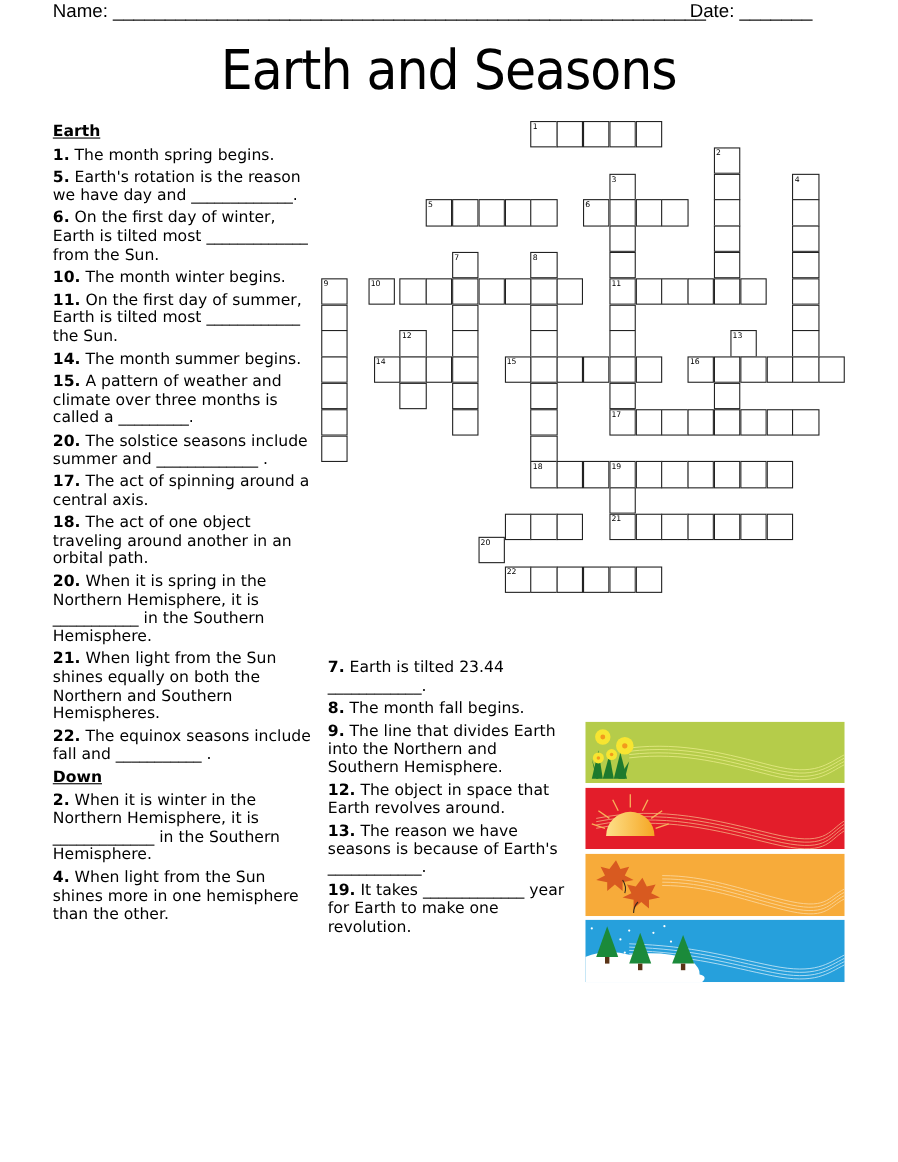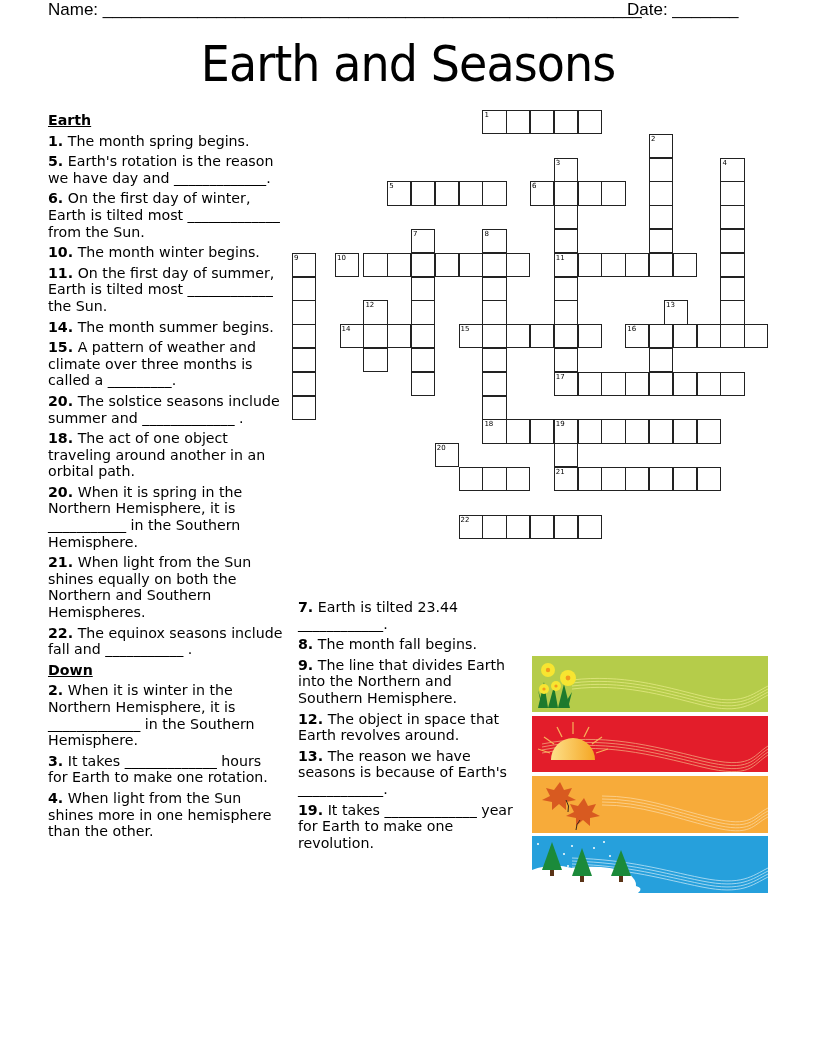--- a/index.html
+++ b/index.html
@@ -35,29 +35,29 @@
   <div class="section-head">Earth</div>
   <div id="across-list">
       <div class="clue"><span class="clue-num">1.</span><span> The month spring begins.</span></div>
       <div class="clue"><span class="clue-num">5.</span><span> Earth's rotation is the reason we have day and _____________.</span></div>
       <div class="clue"><span class="clue-num">6.</span><span> On the first day of winter, Earth is tilted most _____________ from the Sun.</span></div>
       <div class="clue"><span class="clue-num">10.</span><span> The month winter begins.</span></div>
       <div class="clue"><span class="clue-num">11.</span><span> On the first day of summer, Earth is tilted most ____________ the Sun.</span></div>
       <div class="clue"><span class="clue-num">14.</span><span> The month summer begins.</span></div>
       <div class="clue"><span class="clue-num">15.</span><span> A pattern of weather and climate over three months is called a _________.</span></div>
       <div class="clue"><span class="clue-num">20.</span><span> The solstice seasons include summer and _____________ .</span></div>
+      <div class="clue"><span class="clue-num">17.</span><span> The act of spinning around a central axis.</span></div>
       <div class="clue"><span class="clue-num">18.</span><span> The act of one object traveling around another in an orbital path.</span></div>
       <div class="clue"><span class="clue-num">20.</span><span> When it is spring in the Northern Hemisphere, it is ___________ in the Southern Hemisphere.</span></div>
       <div class="clue"><span class="clue-num">21.</span><span> When light from the Sun shines equally on both the Northern and Southern Hemispheres.</span></div>
       <div class="clue"><span class="clue-num">22.</span><span> The equinox seasons include fall and ___________ .</span></div>
     </div>
   <div class="section-head">Down</div>
   <div id="down-list-a">
       <div class="clue"><span class="clue-num">2.</span><span> When it is winter in the Northern Hemisphere, it is _____________ in the Southern Hemisphere.</span></div>
-      <div class="clue"><span class="clue-num">3.</span><span> It takes _____________ hours for Earth to make one rotation.</span></div>
       <div class="clue"><span class="clue-num">4.</span><span> When light from the Sun shines more in one hemisphere than the other.</span></div>
     </div>
 </div>
 
 <div class="clues clues-mid">
   <div id="down-list-b">
       <div class="clue"><span class="clue-num">7.</span><span> Earth is tilted 23.44 ____________.</span></div>
       <div class="clue"><span class="clue-num">8.</span><span> The month fall begins.</span></div>
       <div class="clue"><span class="clue-num">9.</span><span> The line that divides Earth into the Northern and Southern Hemisphere.</span></div>
       <div class="clue"><span class="clue-num">12.</span><span> The object in space that Earth revolves around.</span></div>
@@ -204,21 +204,21 @@
     <div class="cell" style="left: 577.6px; top: 419.4px;"></div>
     <div class="cell" style="left: 601.4px; top: 419.4px;"></div>
     <div class="cell" style="left: 625.2px; top: 419.4px;"></div>
     <div class="cell" style="left: 649px; top: 419.4px;"></div>
     <div class="cell" style="left: 672.8px; top: 419.4px;"></div>
     <div class="cell" style="left: 696.6px; top: 419.4px;"></div>
     <div class="cell" style="left: 553.8px; top: 443.2px;"></div>
     <div class="cell" style="left: 553.8px; top: 467px;">
       <span class="cell-num">21</span>
     </div>
-    <div class="cell" style="left: 434.8px; top: 443px;">
+    <div class="cell" style="left: 434.8px; top: 488px;">
       <span class="cell-num">20</span>
     </div>
     <div class="cell" style="left: 458.6px; top: 467px;"></div>
     <div class="cell" style="left: 482.4px; top: 467px;"></div>
     <div class="cell" style="left: 506.2px; top: 467px;"></div>
     <div class="cell" style="left: 577.6px; top: 467px;"></div>
     <div class="cell" style="left: 601.4px; top: 467px;"></div>
     <div class="cell" style="left: 625.2px; top: 467px;"></div>
     <div class="cell" style="left: 649px; top: 467px;"></div>
     <div class="cell" style="left: 672.8px; top: 467px;"></div>

